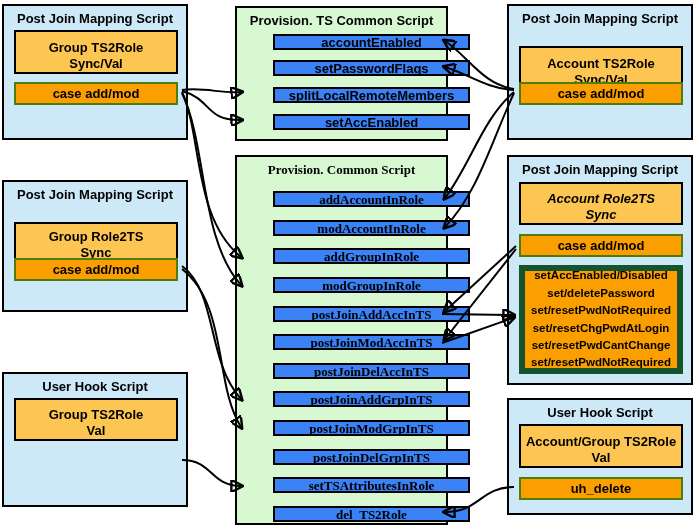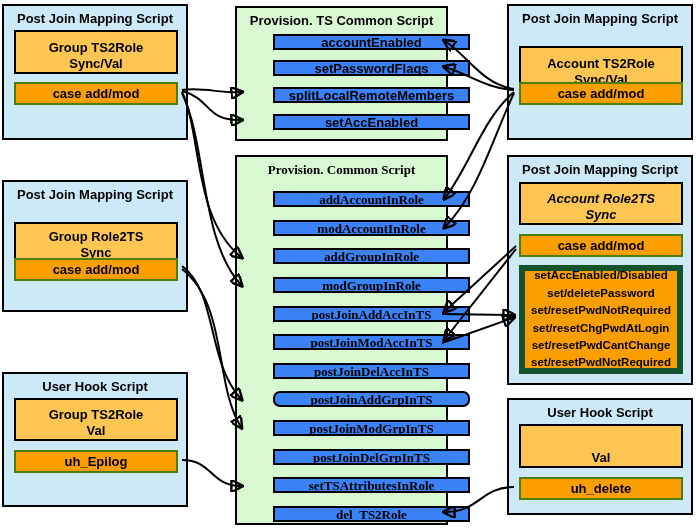--- a/index.html
+++ b/index.html
@@ -44,41 +44,40 @@
     </div>
     <div class="act" style="top:76px;">case add/mod</div>
   </div>
 
   <div class="panel blue" style="left:2px;top:372px;width:186px;height:135px;">
     <div class="panel-title">User Hook Script</div>
     <div class="hdr" style="top:24px;height:43px;">
       <span>Group TS2Role</span>
       <span>Val</span>
     </div>
-    <div class="act" style="top:76px;">uh_Epilog</div>
   </div>
 
   <div class="panel green" style="left:235px;top:6px;width:213px;height:135px;">
     <div class="panel-title">Provision. TS Common Script</div>
     <div class="fn" style="top:26px;">accountEnabled</div>
     <div class="fn" style="top:52px;">setPasswordFlags</div>
     <div class="fn" style="top:79px;">splitLocalRemoteMembers</div>
     <div class="fn" style="top:106px;">setAccEnabled</div>
   </div>
 
   <div class="panel green" style="left:235px;top:155px;width:213px;height:370px;font-family:Liberation Serif, serif;">
     <div class="panel-title">Provision. Common Script</div>
     <div class="fn" style="top:34px;">addAccountInRole</div>
     <div class="fn" style="top:63px;">modAccountInRole</div>
     <div class="fn" style="top:91px;">addGroupInRole</div>
     <div class="fn" style="top:120px;">modGroupInRole</div>
     <div class="fn" style="top:149px;">postJoinAddAccInTS</div>
     <div class="fn" style="top:177px;">postJoinModAccInTS</div>
     <div class="fn" style="top:206px;">postJoinDelAccInTS</div>
-    <div class="fn" style="top:234px;border-radius:7px;">postJoinAddGrpInTS</div>
+    <div class="fn" style="top:234px;">postJoinAddGrpInTS</div>
     <div class="fn" style="top:263px;">postJoinModGrpInTS</div>
     <div class="fn" style="top:292px;">postJoinDelGrpInTS</div>
     <div class="fn" style="top:320px;">setTSAttributesInRole</div>
     <div class="fn" style="top:349px;">del_TS2Role</div>
   </div>
 
   <div class="panel blue" style="left:507px;top:4px;width:186px;height:136px;">
     <div class="panel-title">Post Join Mapping Script</div>
     <div class="hdr" style="top:40px;height:44px;">
       <span>Account TS2Role</span>
@@ -100,20 +99,21 @@
       <span>set/resetPwdNotRequired</span>
       <span>set/resetChgPwdAtLogin</span>
       <span>set/resetPwdCantChange</span>
       <span>set/resetPwdNotRequired</span>
     </div>
   </div>
 
   <div class="panel blue" style="left:507px;top:398px;width:186px;height:117px;">
     <div class="panel-title">User Hook Script</div>
     <div class="hdr" style="top:24px;height:44px;">
+      <span>Account/Group TS2Role</span>
       <span>Val</span>
     </div>
     <div class="act" style="top:77px;">uh_delete</div>
   </div>
 
   <svg id="edges" viewBox="0 0 696 529" xmlns="http://www.w3.org/2000/svg">
     <defs>
       <marker id="ah" viewBox="0 0 10 10" refX="8" refY="5" markerWidth="7" markerHeight="6" orient="auto-start-reverse">
         <path d="M0,0 L10,5 L0,10 z" fill="#000" stroke="none"></path>
       </marker>

